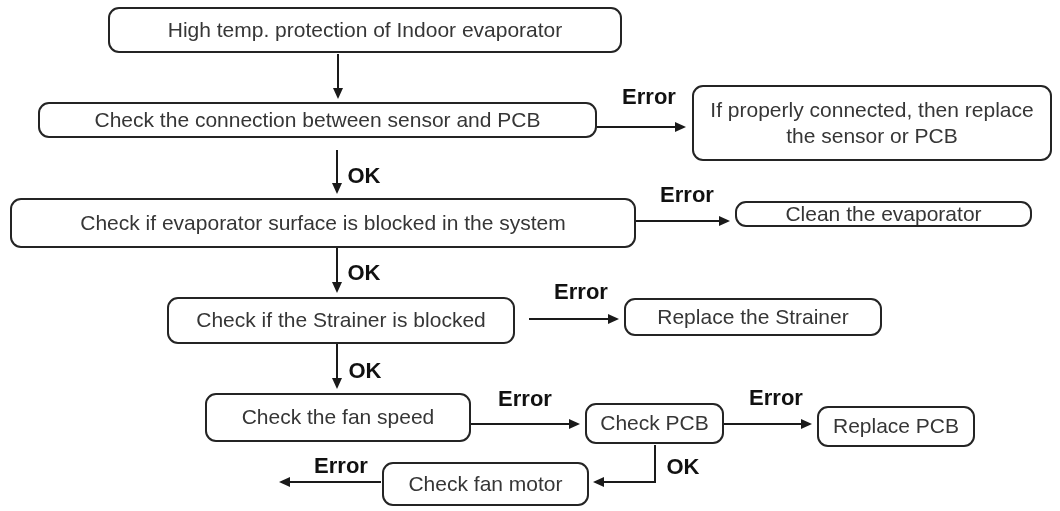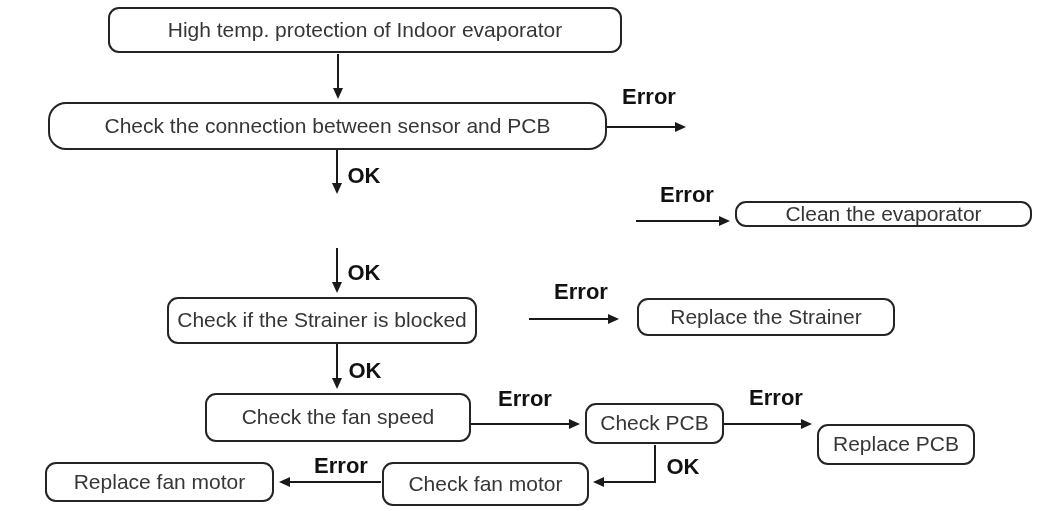--- a/index.html
+++ b/index.html
@@ -71,39 +71,40 @@
       <path d="M337,344 L337,387" marker-end="url(#arrow)"></path>
       <path d="M471,424 L578,424" marker-end="url(#arrow)"></path>
       <path d="M724,424 L810,424" marker-end="url(#arrow)"></path>
       <path d="M655,445 L655,482 L595,482" marker-end="url(#arrow)"></path>
       <path d="M381,482 L281,482" marker-end="url(#arrow)"></path>
     </g>
   </svg>
 
   <div class="node" style="left:108px; top:7px; width:514px; height:46px;">High temp. protection of Indoor evaporator</div>
 
-  <div class="node" style="left:48px; top:102px; width:559px; height:48px;border-radius:18px;">Check the connection between sensor and PCB</div>
+  <div class="node" style="left:38px; top:102px; width:559px; height:36px;">Check the connection between sensor and PCB</div>
 
+  <div class="node wrap" style="left:692px; top:85px; width:360px; height:76px;">If properly connected, then replace the sensor or PCB</div>
 
+  <div class="node" style="left:10px; top:198px; width:626px; height:50px;">Check if evaporator surface is blocked in the system</div>
 
   <div class="node" style="left:735px; top:201px; width:297px; height:26px;">Clean the evaporator</div>
 
-  <div class="node" style="left:167px; top:297px; width:310px; height:47px;">Check if the Strainer is blocked</div>
+  <div class="node" style="left:167px; top:297px; width:348px; height:47px;">Check if the Strainer is blocked</div>
 
-  <div class="node" style="left:624px; top:298px; width:258px; height:38px;margin-left:13px;">Replace the Strainer</div>
+  <div class="node" style="left:624px; top:298px; width:258px; height:38px;">Replace the Strainer</div>
 
   <div class="node" style="left:205px; top:393px; width:266px; height:49px;">Check the fan speed</div>
 
   <div class="node" style="left:585px; top:403px; width:139px; height:41px;">Check PCB</div>
 
-  <div class="node" style="left:817px; top:424px; width:158px; height:41px;">Replace PCB</div>
+  <div class="node" style="left:817px; top:406px; width:158px; height:41px;">Replace PCB</div>
 
   <div class="node" style="left:382px; top:462px; width:207px; height:44px;">Check fan motor</div>
 
-  <div class="node" style="left:45px; top:462px; width:229px; height:40px;">Replace fan motor</div>
 
   <div class="edge-label" style="left:649px; top:97px;">Error</div>
 
   <div class="edge-label" style="left:364px; top:176px;">OK</div>
 
   <div class="edge-label" style="left:687px; top:195px;">Error</div>
 
   <div class="edge-label" style="left:364px; top:273px;">OK</div>
 
   <div class="edge-label" style="left:581px; top:292px;">Error</div>

